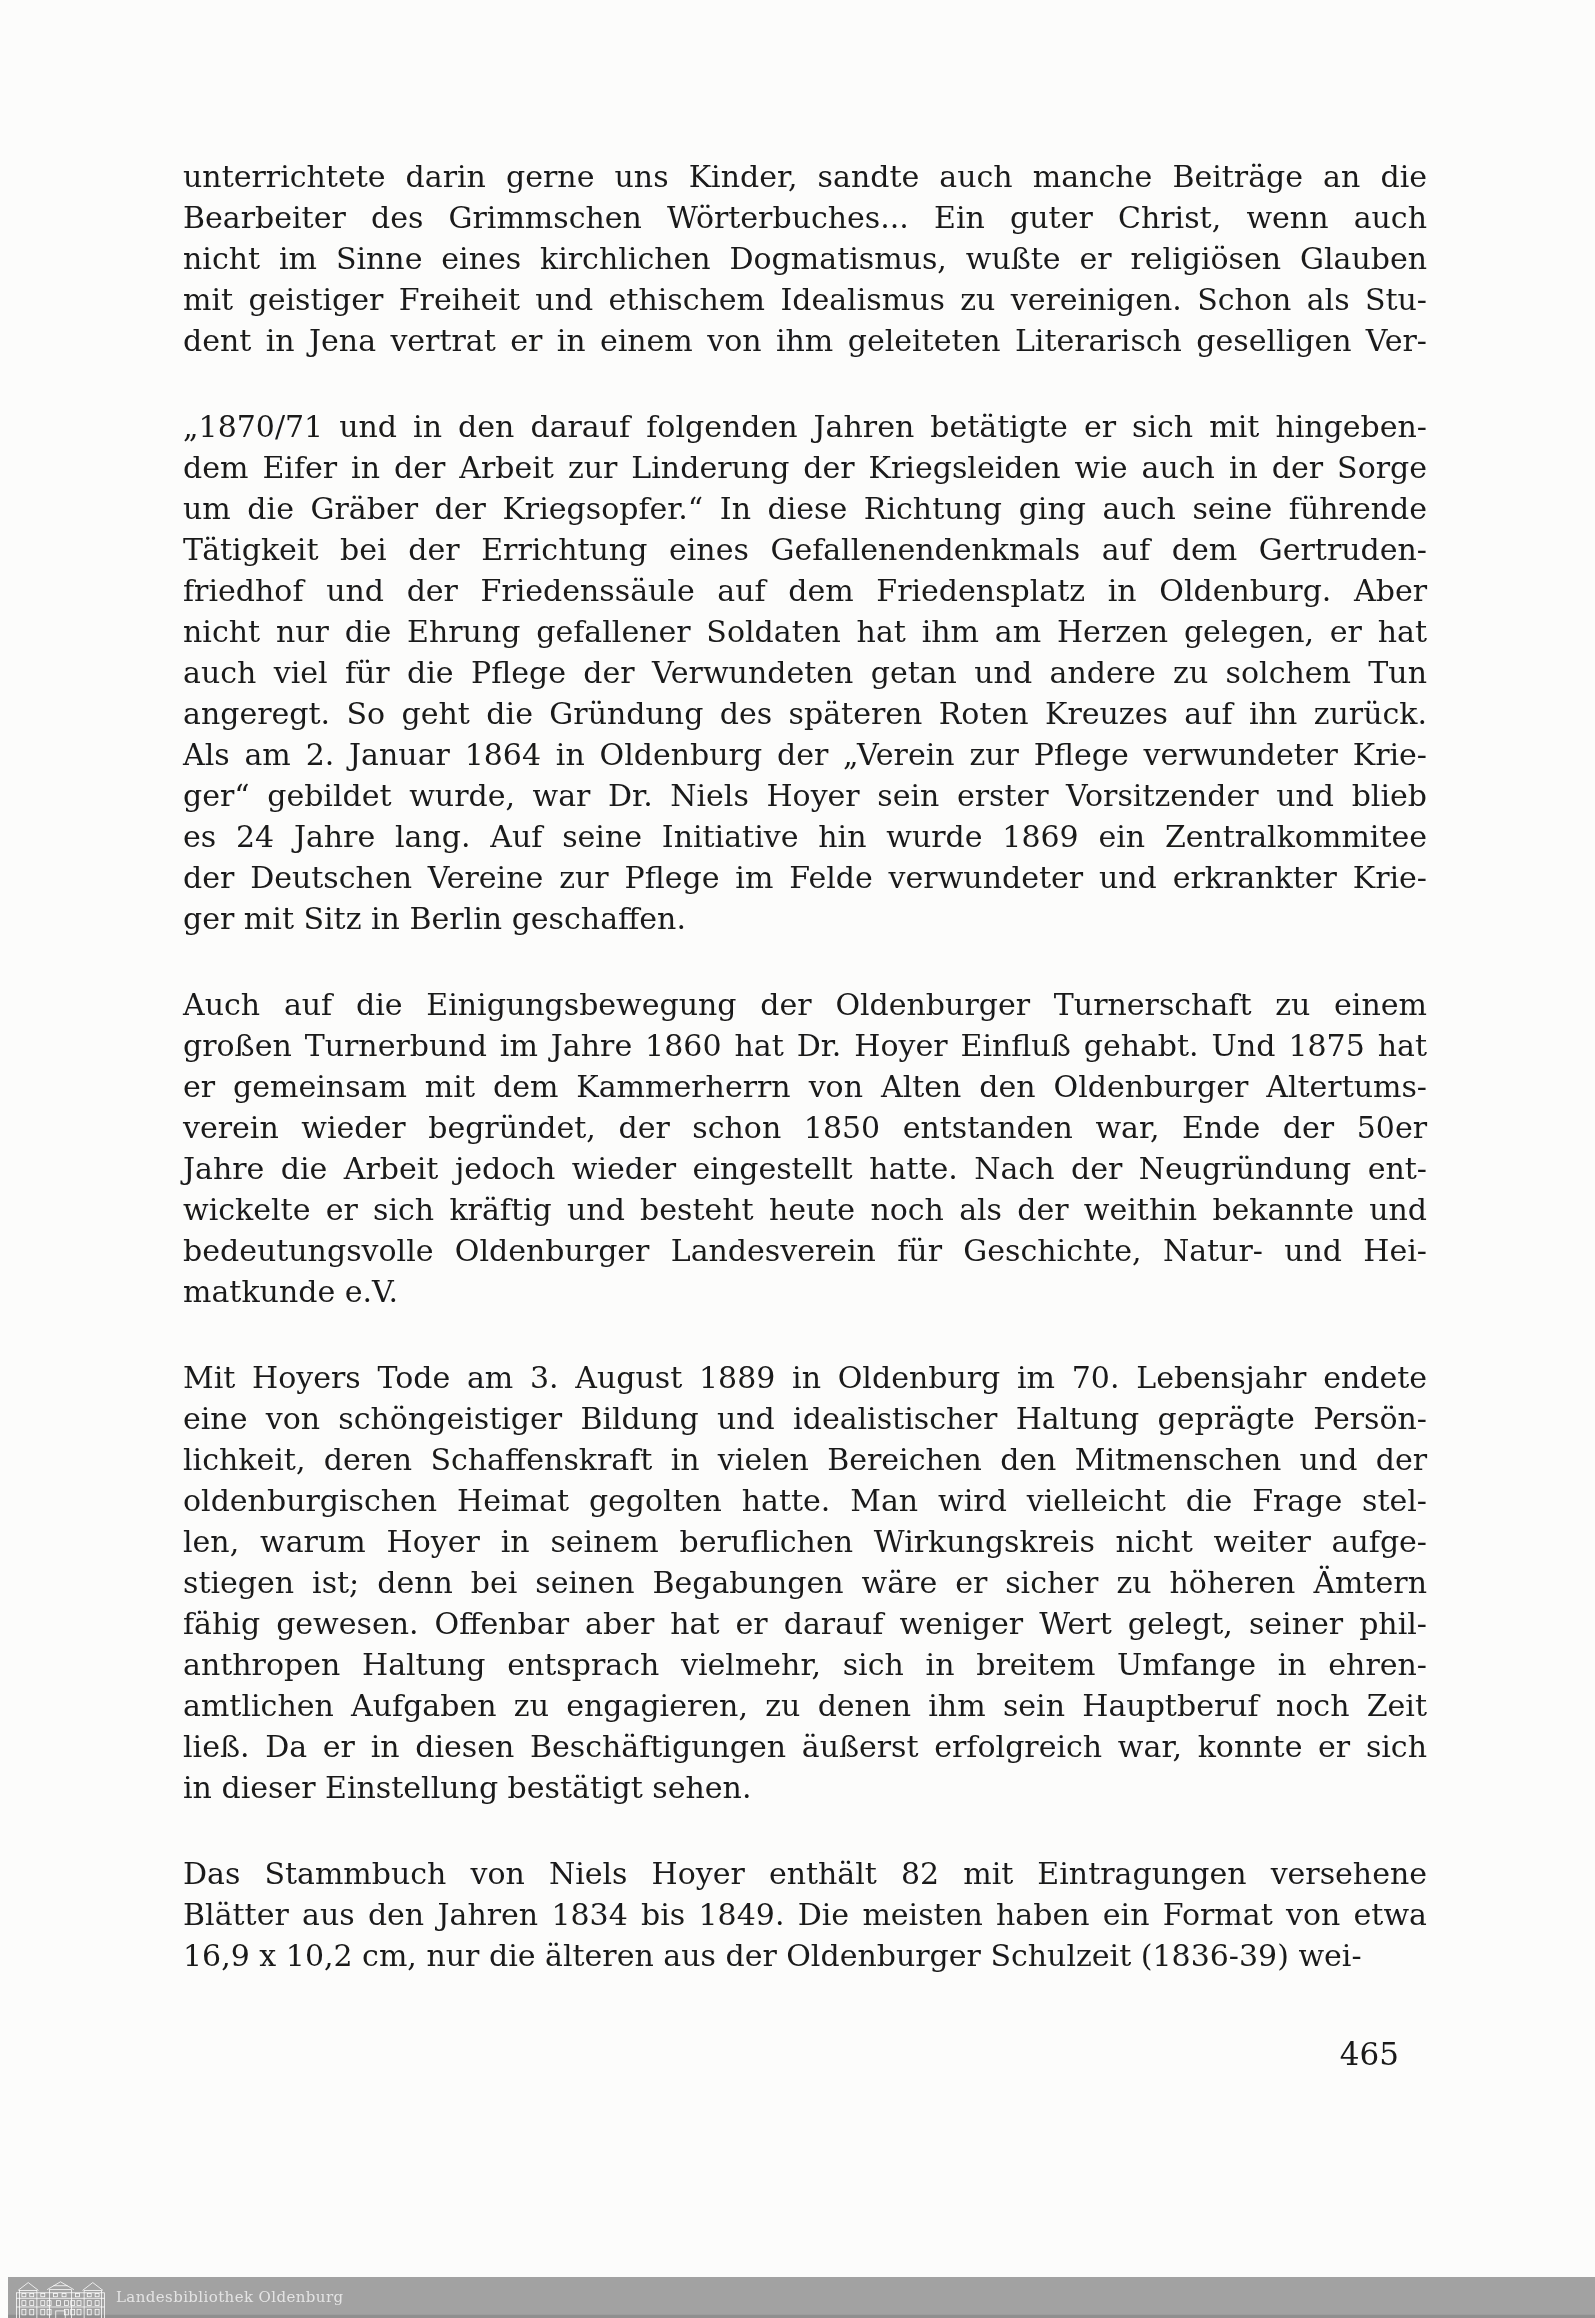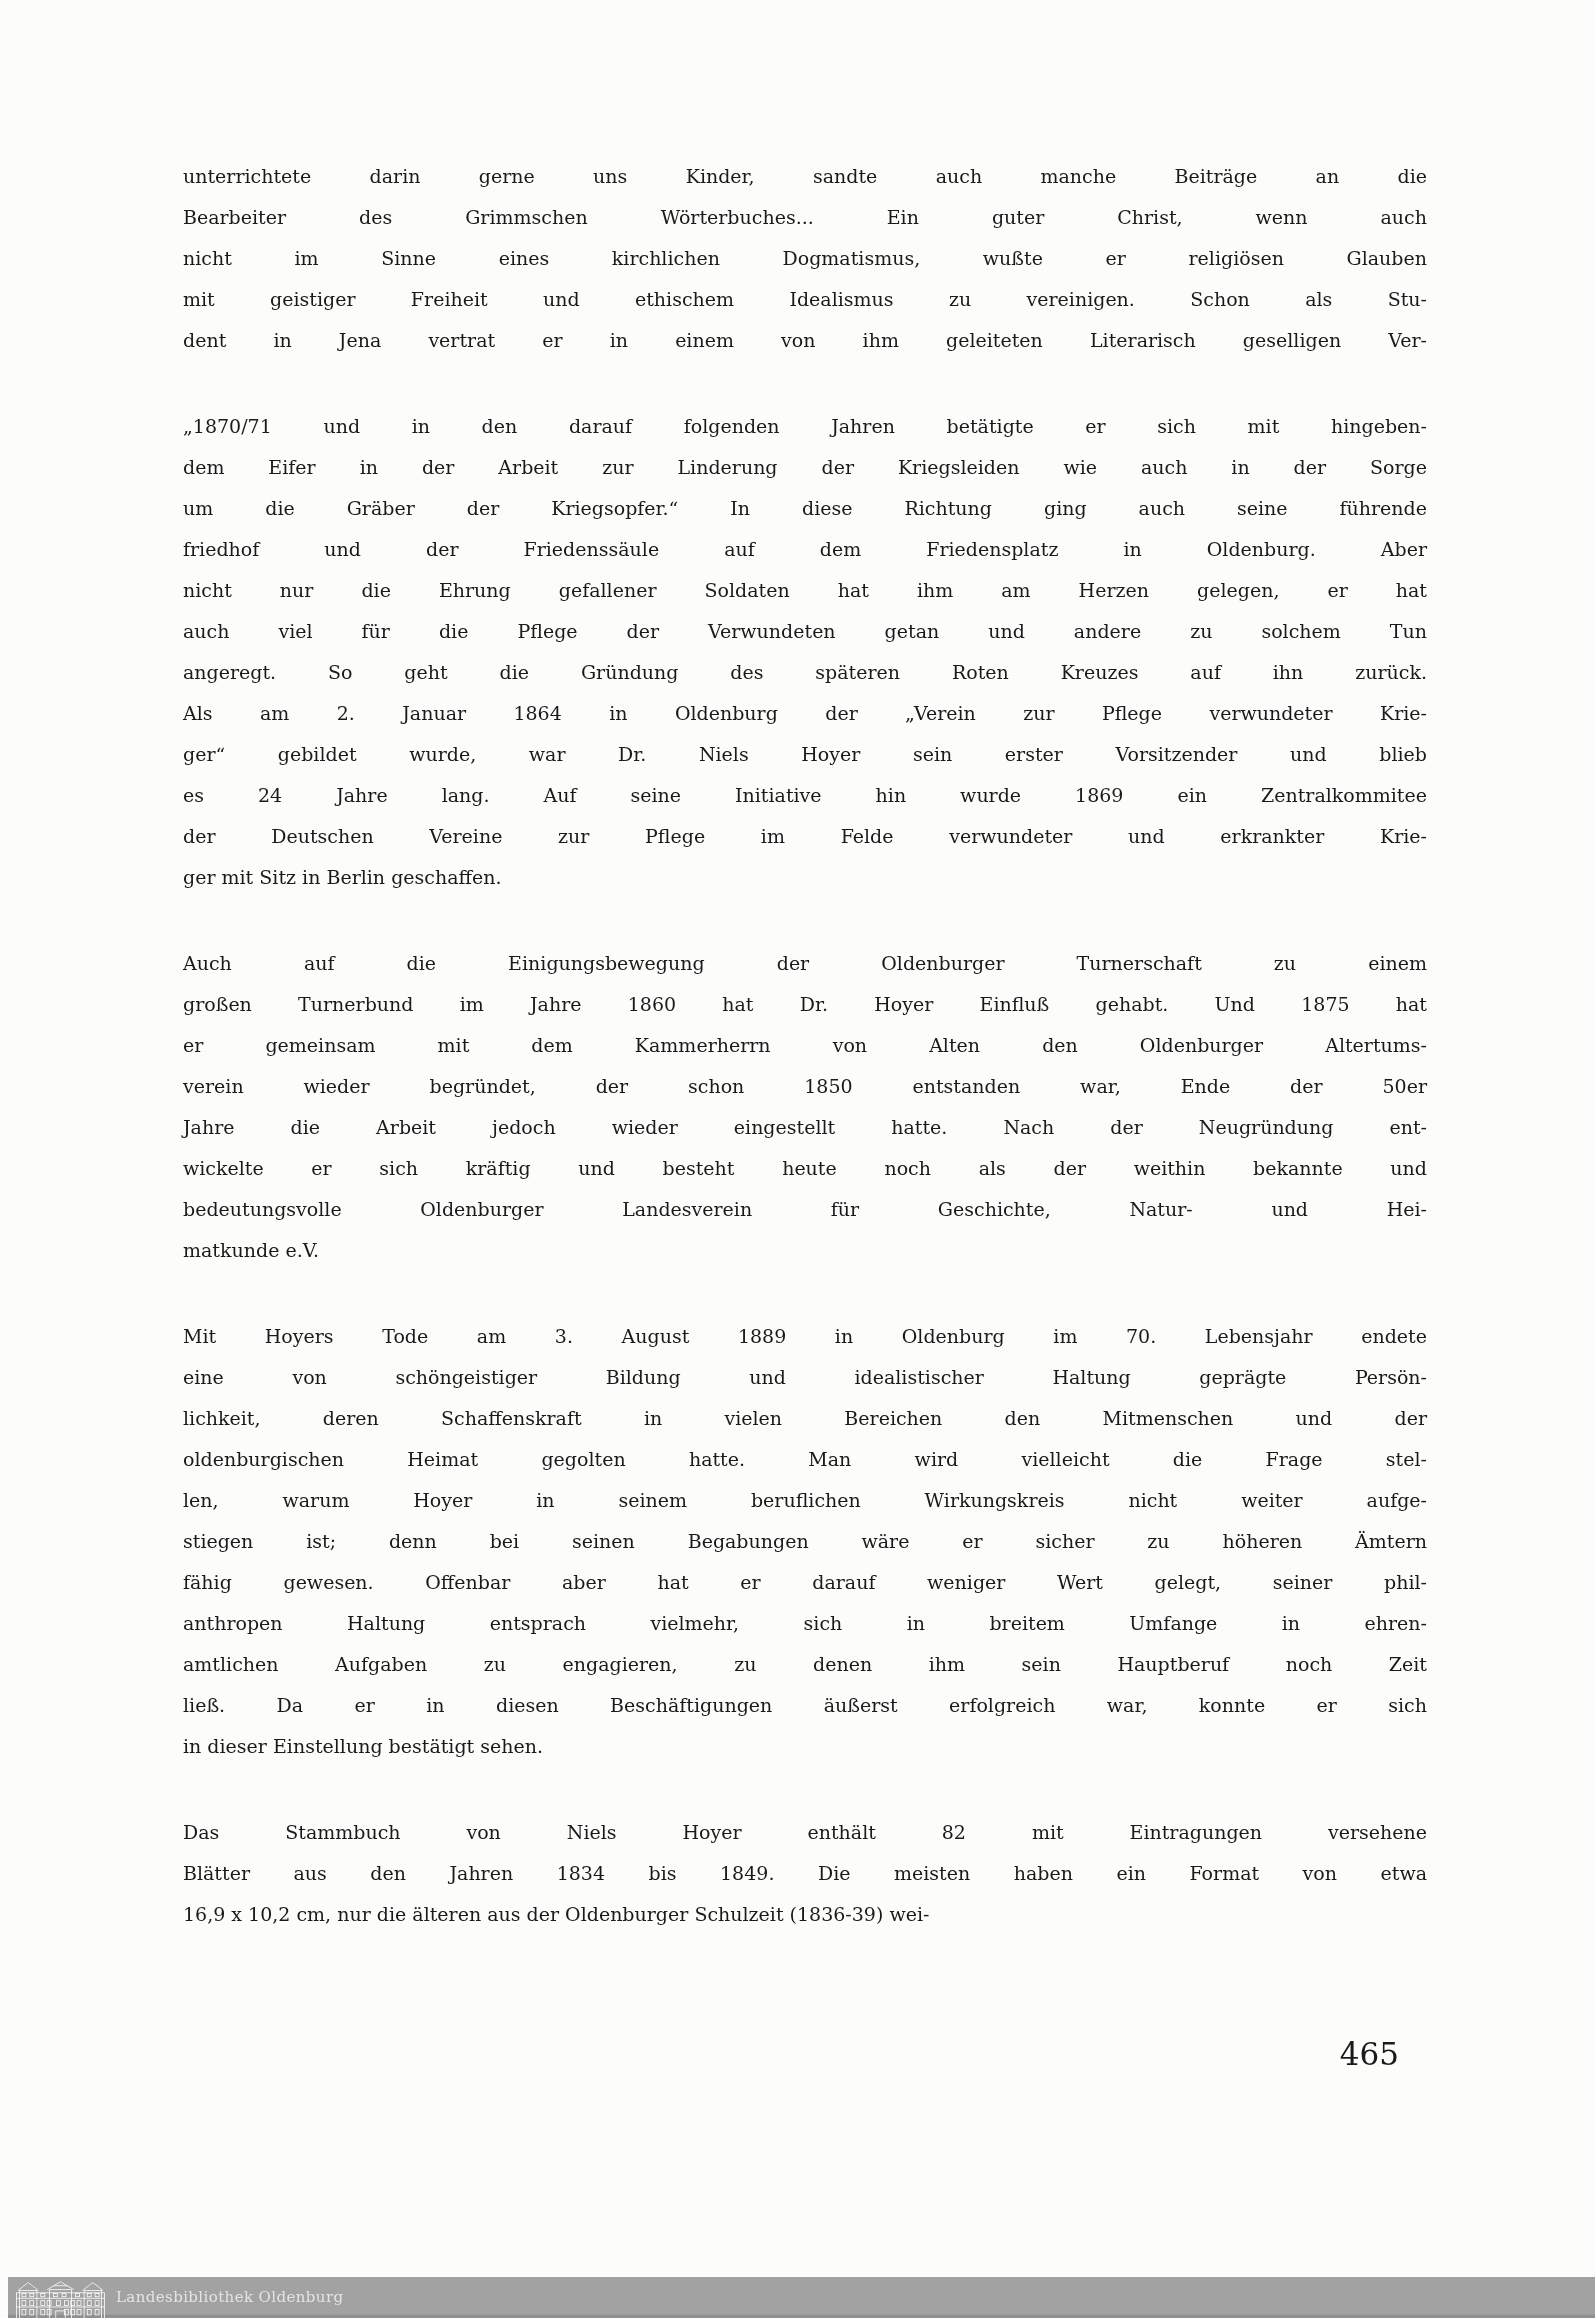--- a/index.html
+++ b/index.html
@@ -9,21 +9,21 @@
     height: 2319px;
     background: #fcfcfb;
     overflow: hidden;
     font-family: "DejaVu Serif", "Liberation Serif", serif;
   }
   .text-block {
     position: absolute;
     left: 183px;
     top: 156px;
     width: 1244px;
-    font-size: 19px;
+    font-size: 30px;
     line-height: 41px;
     color: #1a1a1a;
   }
   .paragraph + .paragraph { margin-top: 45px; }
   .line {
     text-align: justify;
     text-align-last: justify;
     white-space: normal;
   }
   .line.last { text-align-last: left; }
@@ -73,20 +73,21 @@
         <div class="line">unterrichtete darin gerne uns Kinder, sandte auch manche Beiträge an die</div>
         <div class="line">Bearbeiter des Grimmschen Wörterbuches... Ein guter Christ, wenn auch</div>
         <div class="line">nicht im Sinne eines kirchlichen Dogmatismus, wußte er religiösen Glauben</div>
         <div class="line">mit geistiger Freiheit und ethischem Idealismus zu vereinigen. Schon als Stu-</div>
         <div class="line">dent in Jena vertrat er in einem von ihm geleiteten Literarisch geselligen Ver-</div>
       </div>
       <div class="paragraph">
         <div class="line">„1870/71 und in den darauf folgenden Jahren betätigte er sich mit hingeben-</div>
         <div class="line">dem Eifer in der Arbeit zur Linderung der Kriegsleiden wie auch in der Sorge</div>
         <div class="line">um die Gräber der Kriegsopfer.“ In diese Richtung ging auch seine führende</div>
+        <div class="line">Tätigkeit bei der Errichtung eines Gefallenendenkmals auf dem Gertruden-</div>
         <div class="line">friedhof und der Friedenssäule auf dem Friedensplatz in Oldenburg. Aber</div>
         <div class="line">nicht nur die Ehrung gefallener Soldaten hat ihm am Herzen gelegen, er hat</div>
         <div class="line">auch viel für die Pflege der Verwundeten getan und andere zu solchem Tun</div>
         <div class="line">angeregt. So geht die Gründung des späteren Roten Kreuzes auf ihn zurück.</div>
         <div class="line">Als am 2. Januar 1864 in Oldenburg der „Verein zur Pflege verwundeter Krie-</div>
         <div class="line">ger“ gebildet wurde, war Dr. Niels Hoyer sein erster Vorsitzender und blieb</div>
         <div class="line">es 24 Jahre lang. Auf seine Initiative hin wurde 1869 ein Zentralkommitee</div>
         <div class="line">der Deutschen Vereine zur Pflege im Felde verwundeter und erkrankter Krie-</div>
         <div class="line last">ger mit Sitz in Berlin geschaffen.</div>
       </div>

